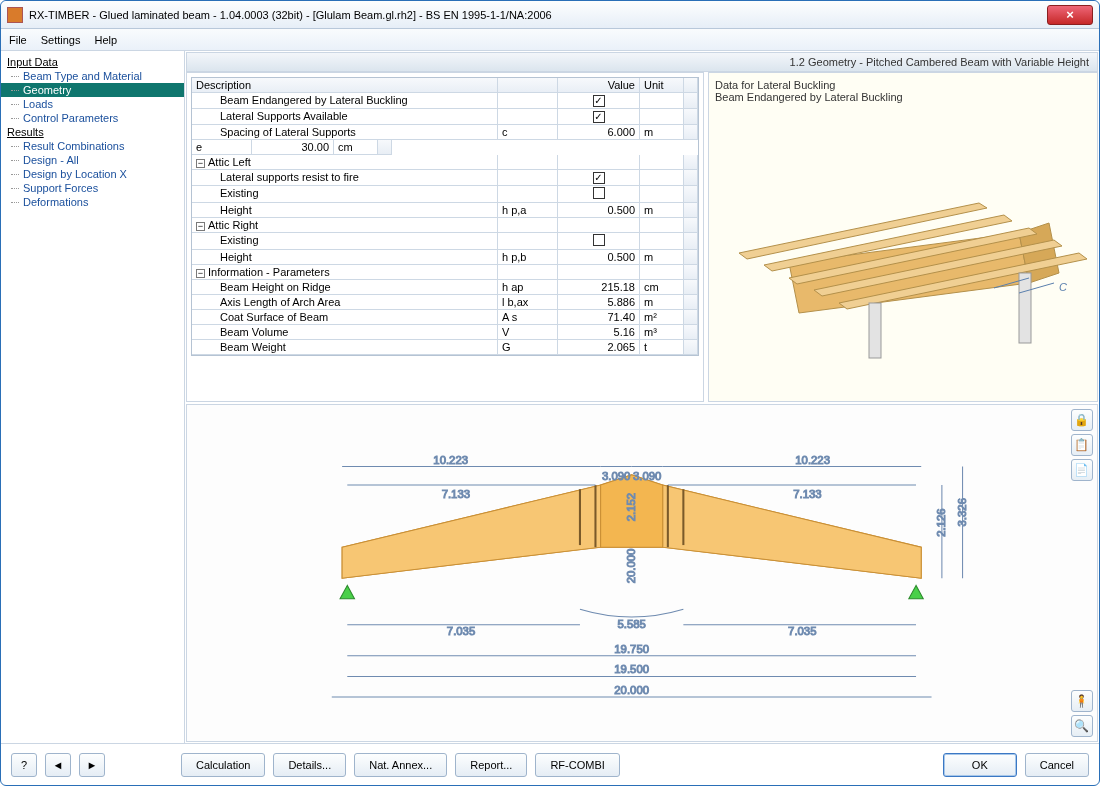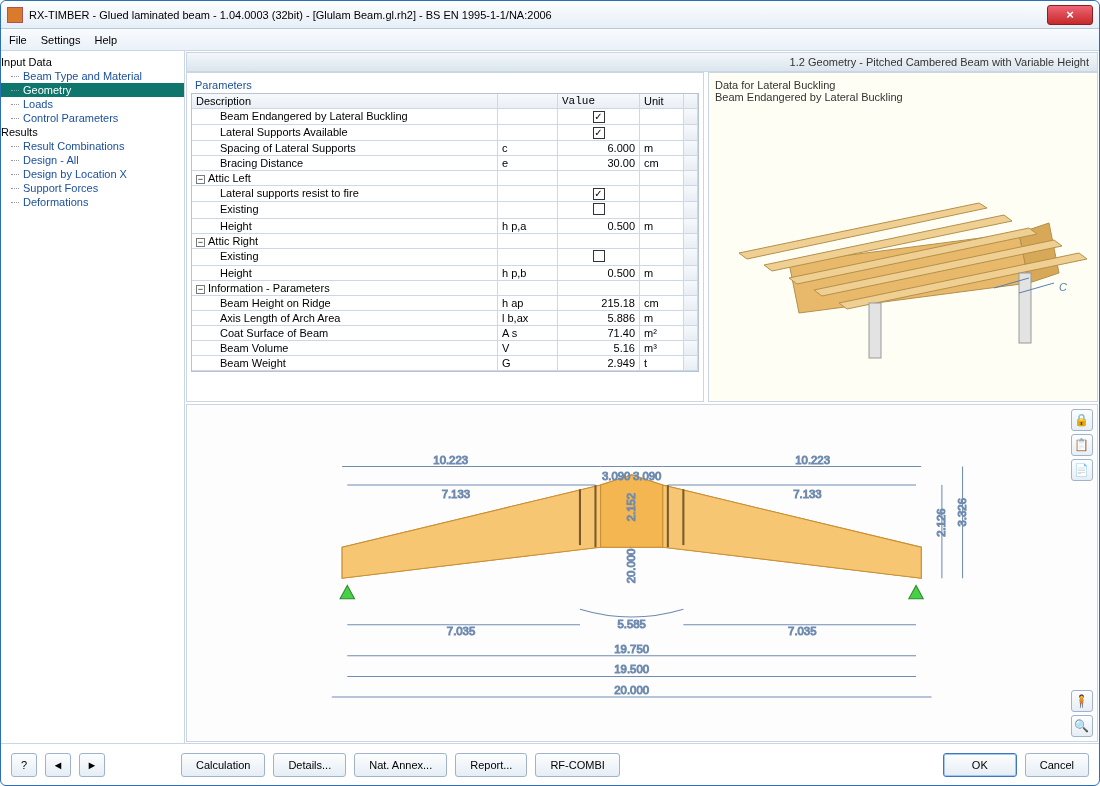--- a/index.html
+++ b/index.html
@@ -11,21 +11,21 @@
 .titlebar .title { flex:1; color:#000; }
 .titlebar .close { width:46px; height:20px; background:linear-gradient(#e67,#c62828); border:1px solid #8a1f1f; border-radius:3px; color:#fff; text-align:center; line-height:17px; font-weight:bold; font-size:13px;}
 
 
 .menubar { height:22px; background:linear-gradient(#f9fbfd,#eaf1f9); display:flex; align-items:center; padding:0 8px; gap:14px; border-bottom:1px solid #cbd6e3;}
 .menubar span { color:#000; }
 
 
 .main { display:flex; height: calc(100% - 28px - 22px - 42px); }
 .sidebar { width:184px; border-right:1px solid #cbd6e3; padding:4px 0; background:#fff; overflow:auto;}
-.tree-root { color:#000; padding:1px 0; }
+.tree-root { color:#000; padding:1px 6px;text-decoration:underline; }
 .tree-item { color:#1a4f9c; padding:1px 6px 1px 22px; position:relative; cursor:default;}
 .tree-item::before { content:""; position:absolute; left:10px; top:50%; width:8px; border-top:1px dotted #999;}
 .tree-item.selected { background:#0f766e; color:#fff; }
 
 .content { flex:1; display:flex; flex-direction:column; padding:1px;}
 .section-title { background:linear-gradient(#f3f6fa,#dbe5ee); padding:3px 8px; color:#333; border:1px solid #cbd6e3;text-align:right;}
 .params-wrap { display:flex; gap:4px; height:330px;}
 .params-left { flex:1; border:1px solid #cbd6e3; padding:4px;}
 .params-label { color:#1a4f9c; padding:2px 4px;}
 .grid { border:1px solid #b5c3d3; width:100%; }
@@ -88,26 +88,25 @@
     <div class="tree-item">Design by Location X</div>
     <div class="tree-item">Support Forces</div>
     <div class="tree-item">Deformations</div>
   </div>
 
   <div class="content">
     <div class="section-title">1.2 Geometry  -  Pitched Cambered Beam with Variable Height</div>
 
     <div class="params-wrap">
       <div class="params-left">
-        <div class="params-label">Parameters</div>
         <div class="grid">
           <div class="grid-head">
             <div class="col-desc">Description</div>
             <div class="col-sym"></div>
-            <div class="col-val" style="text-align:left;font-family:Liberation Mono, monospace;">Value</div>
+            <div class="col-val" style="text-align:right;">Value</div>
             <div class="col-unit">Unit</div>
             <div class="col-last"></div>
           </div>
 
           <div class="grid-row">
               <div class="col-desc" style="padding-left:28px;">Beam Endangered by Lateral Buckling</div>
               <div class="col-sym"></div>
               <div class="col-val center"><span class="chk on"></span></div>
               <div class="col-unit"></div>
               <div class="col-last"></div>
@@ -120,21 +119,20 @@
               <div class="col-last"></div>
             </div>
           <div class="grid-row">
               <div class="col-desc" style="padding-left:28px;">Spacing of Lateral Supports</div>
               <div class="col-sym">c</div>
               <div class="col-val">6.000</div>
               <div class="col-unit">m</div>
               <div class="col-last"></div>
             </div>
           <div class="grid-row">
-              <div class="col-desc" style="padding-left:28px;">Bracing Distance</div>
               <div class="col-sym">e</div>
               <div class="col-val">30.00</div>
               <div class="col-unit">cm</div>
               <div class="col-last"></div>
             </div>
           <div class="grid-row group">
               <div class="col-desc"><span class="expand">−</span><span>Attic Left</span></div>
               <div class="col-sym"></div>
               <div class="col-val"></div>
               <div class="col-unit"></div>
@@ -216,21 +214,21 @@
           <div class="grid-row">
               <div class="col-desc" style="padding-left:28px;">Beam Volume</div>
               <div class="col-sym">V</div>
               <div class="col-val">5.16</div>
               <div class="col-unit">m³</div>
               <div class="col-last"></div>
             </div>
           <div class="grid-row">
               <div class="col-desc" style="padding-left:28px;">Beam Weight</div>
               <div class="col-sym">G</div>
-              <div class="col-val">2.949</div>
+              <div class="col-val">2.065</div>
               <div class="col-unit">t</div>
               <div class="col-last"></div>
             </div>
         </div>
       </div>
 
       <div class="params-right">
         <div class="info1">Data for Lateral Buckling</div>
         <div class="info1">Beam Endangered by Lateral Buckling</div>
         <svg class="iso-svg" width="370" height="240">

